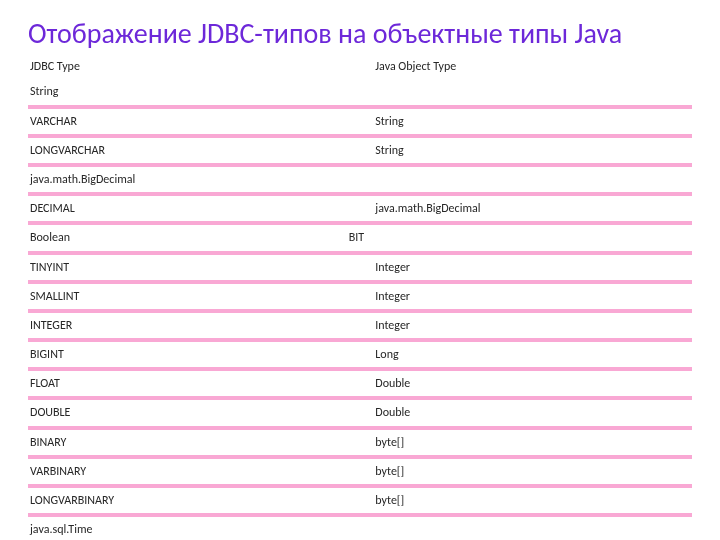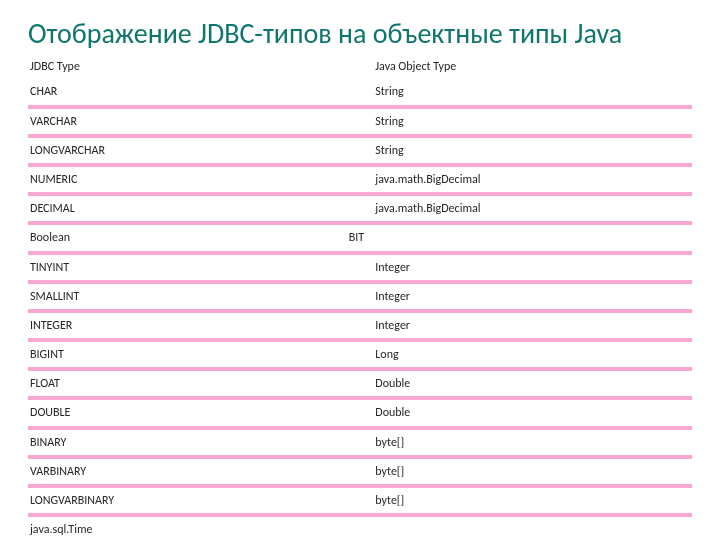--- a/index.html
+++ b/index.html
@@ -9,21 +9,21 @@
     background: #ffffff;
     font-family: Calibri, Arial, sans-serif;
     padding: 18px 28px 10px 28px;
     overflow: hidden;
     color: #272727;
   }
   h1.title {
     font-size: 28px;
     font-weight: 400;
     line-height: 1.15;
-    color: #0f766e;
+    color: #6d28d9;
     margin-bottom: 4px;
   }
   .tbl {
     width: 100%;
     font-size: 12px;
     line-height: 1.1;
   }
   .row {
     display: flex;
     border-top: 4px solid #f9a8d4;
@@ -40,33 +40,31 @@
 
 <h1 class="title">Отображение JDBC-типов на объектные типы Java</h1>
 
 <div class="tbl">
   <div class="row">
     <div class="cell c1">JDBC Type</div>
     <div class="cell c2">Java Object Type</div>
   </div>
   <div id="rows">
       <div class="row">
-        <div class="cell c1">CHAR</div>
         <div class="cell c2">String</div>
       </div>
       <div class="row">
         <div class="cell c1">VARCHAR</div>
         <div class="cell c2">String</div>
       </div>
       <div class="row">
         <div class="cell c1">LONGVARCHAR</div>
         <div class="cell c2">String</div>
       </div>
       <div class="row">
-        <div class="cell c1">NUMERIC</div>
         <div class="cell c2">java.math.BigDecimal</div>
       </div>
       <div class="row">
         <div class="cell c1">DECIMAL</div>
         <div class="cell c2">java.math.BigDecimal</div>
       </div>
       <div class="row">
         <div class="cell c2">Boolean</div>
         <div class="cell c1">BIT</div>
       </div>

